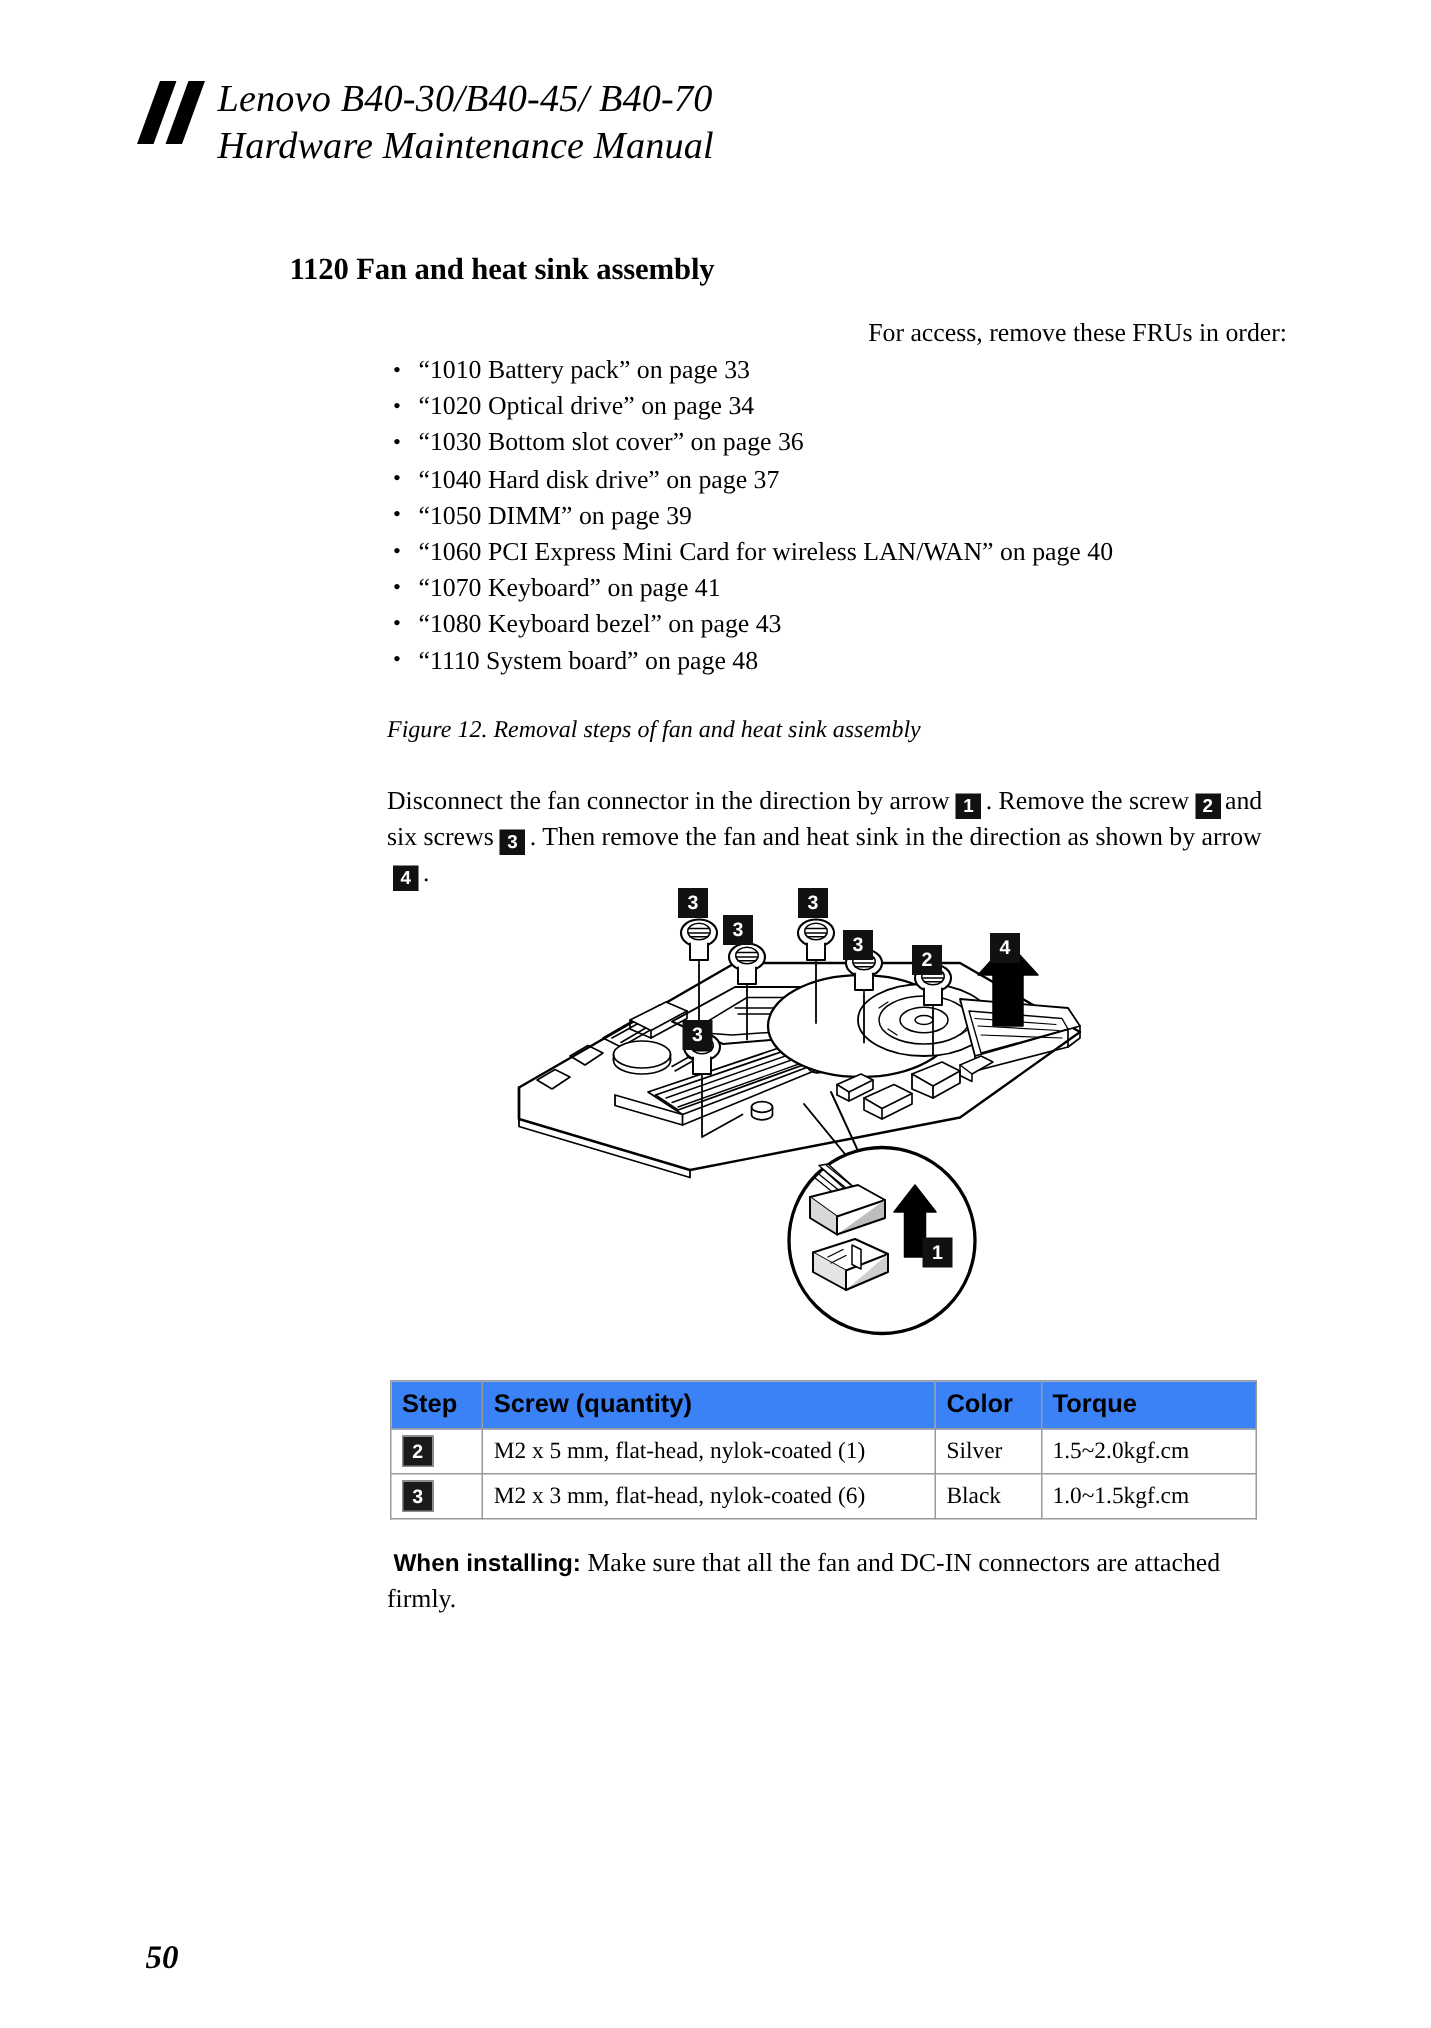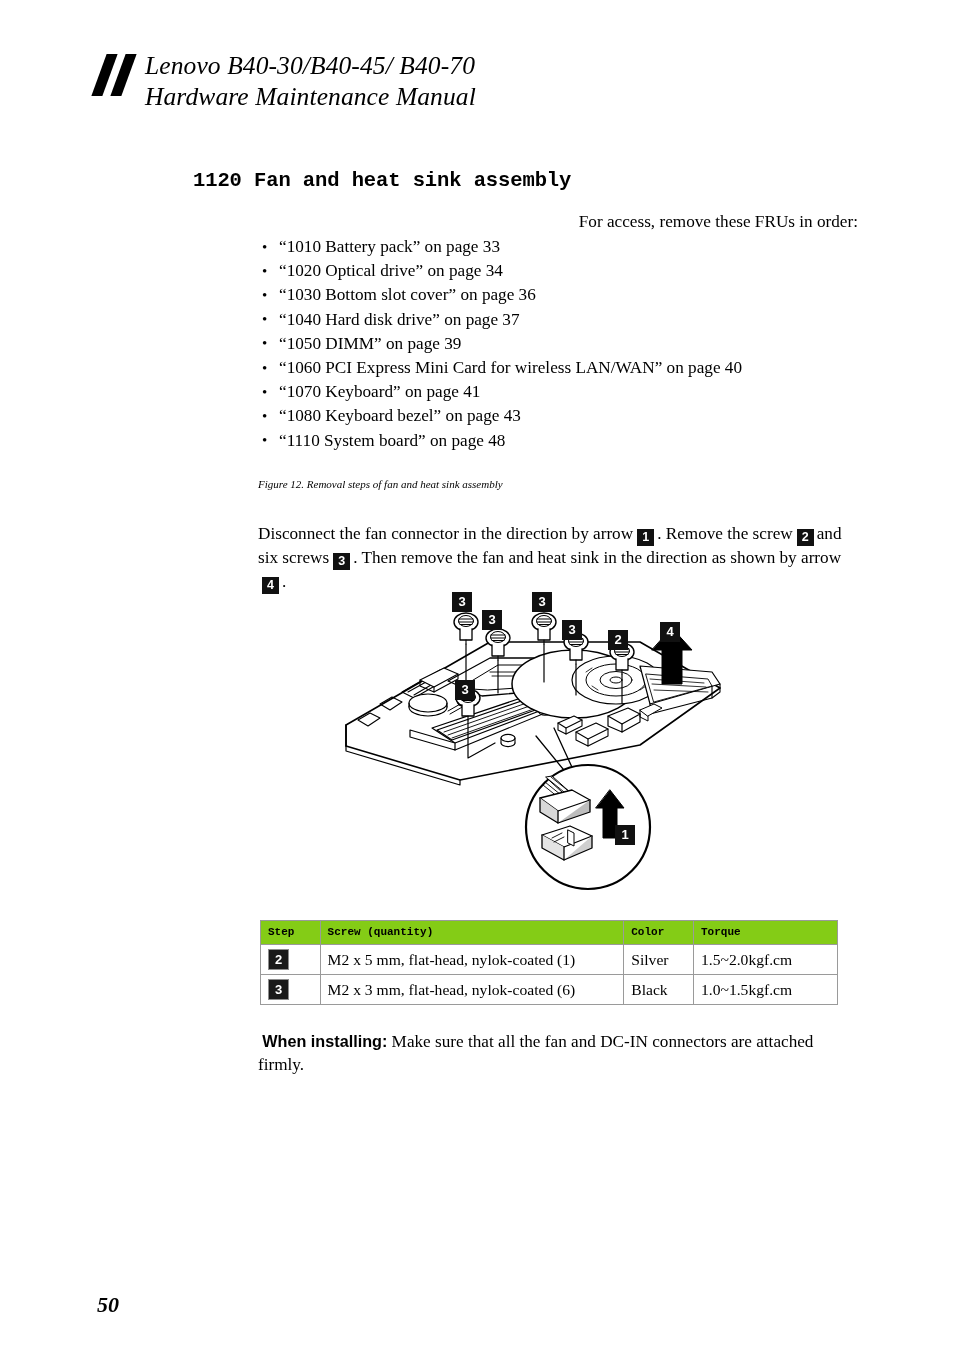--- a/index.html
+++ b/index.html
@@ -58,21 +58,21 @@
     line-height: 31px;
     letter-spacing: 0.1px;
     white-space: nowrap;
   }
 
   
   .section-heading {
     position: absolute;
     left: 193px;
     top: 155px;
-    font-family: Liberation Mono, monospace;
+    font-family: Liberation Serif, serif;
     font-weight: bold;
     font-size: 20.5px;
     letter-spacing: -0.1px;
   }
 
   
   .body-col {
     position: absolute;
     left: 258px;
     top: 210px;
@@ -102,21 +102,21 @@
     top: -0.5px;
     font-size: 15px;
   }
 
   
   .figure-caption {
     position: absolute;
     left: 258px;
     top: 478px;
     font-style: italic;
-    font-size: 11px;
+    font-size: 16px;
   }
   .instructions {
     position: absolute;
     left: 258px;
     top: 505px;
     width: 598px;
     font-size: 17.2px;
     line-height: 23.5px;
     text-align: left;
   }
@@ -173,24 +173,24 @@
     font-size: 15.6px;
   }
   .screw-table th,
   .screw-table td {
     border: 1px solid #9a9a9a;
     padding: 3px 7px;
     text-align: left;
     vertical-align: middle;
   }
   .screw-table thead th {
-    background: #84cc16;
-    font-family: Liberation Mono, monospace;
-    font-weight: bold;
-    font-size: 11px;
+    background: #3b82f6;
+    font-family: Liberation Sans, sans-serif;
+    font-weight: bold;
+    font-size: 17px;
     padding: 5px 7px 6px 7px;
   }
   .screw-table tbody td {
     font-family: "Liberation Serif", serif;
     height: 22px;
   }
   .col-step   { width: 48px; }
   .col-screw  { width: 330px; }
   .col-color  { width: 58px; }
   .col-torque { width: 136px; }

